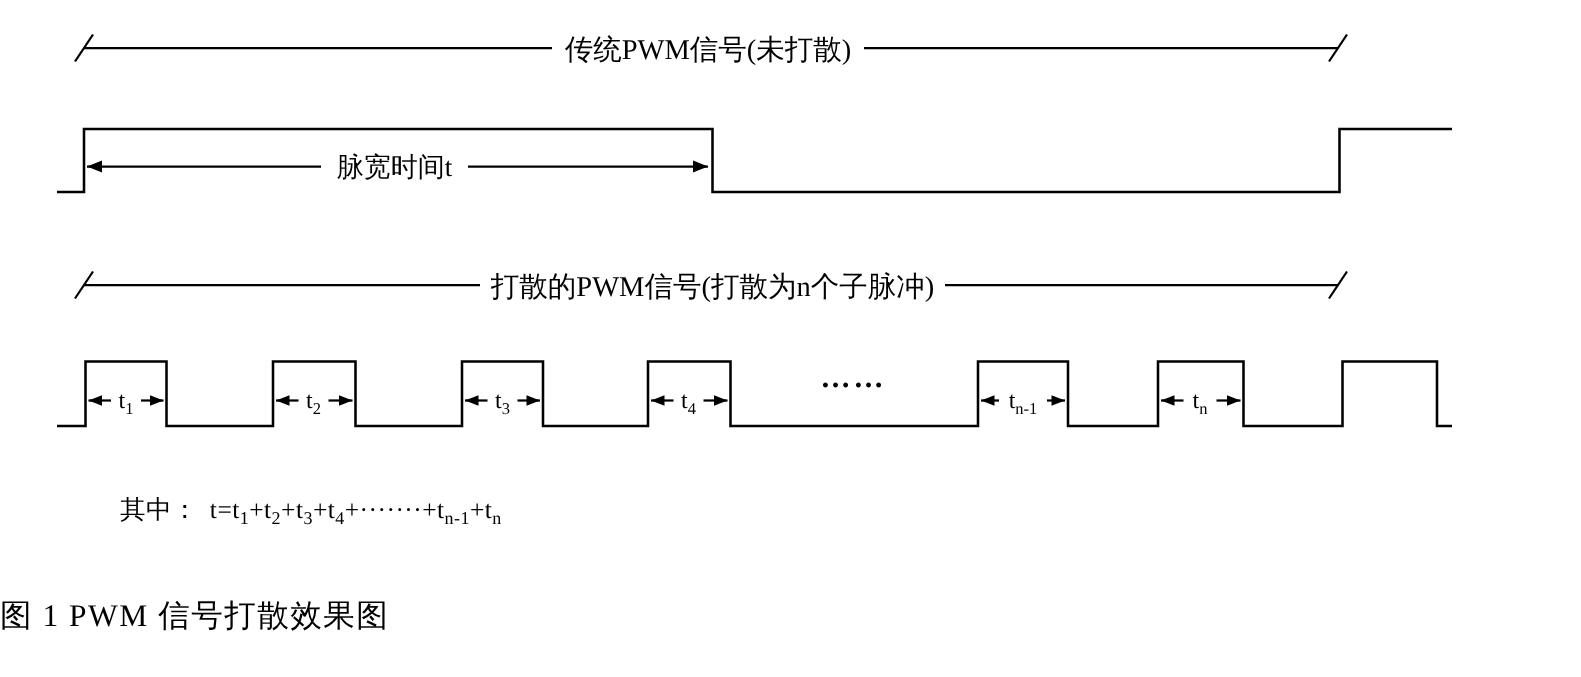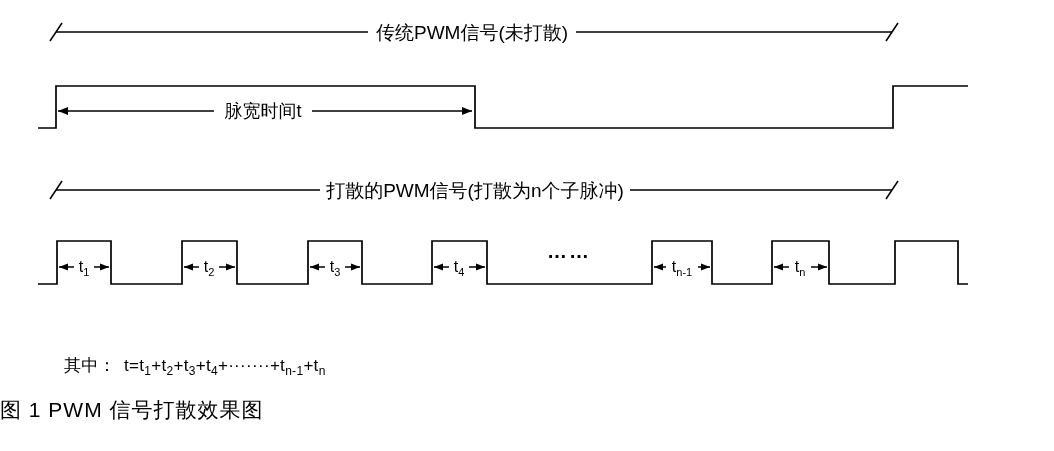--- a/index.html
+++ b/index.html
@@ -1,37 +1,37 @@
 <!DOCTYPE html>
 <html><head>
 <meta charset="utf-8">
 <style>
   html,body{margin:0;padding:0;background:#ffffff;}
   .page{
     position:relative;
     width:968px;height:451px;
     background:#ffffff;
-    font-family:Liberation Sans, sans-serif;
+    font-family:Liberation Serif, serif;
     color:#000;
     overflow:hidden;
   }
   .diagram-svg{position:absolute;top:0;left:0;}
   .diagram-svg text{fill:#000000;}
   .s{stroke:#000000;stroke-width:1.5;fill:none;}
   .trace{stroke:#000000;stroke-width:1.7;fill:none;stroke-linejoin:miter;}
   .ah{fill:#000000;stroke:none;}
   .mask{fill:#ffffff;stroke:none;}
   .dim-label{font-size:19px;}
   .pw-label{font-size:18px;}
   .pulse-label{font-size:16px;}
   .pulse-sub{font-size:11px;}
   .ellipsis{font-size:20px;font-weight:bold;letter-spacing:2px;}
   .formula{
-    position:absolute;left:64px;top:328px;
-    font-size:17px;letter-spacing:0.3px;margin-top:26px;
+    position:absolute;left:80px;top:328px;
+    font-size:17px;letter-spacing:0.3px;
   }
   .formula sub{font-size:12px;line-height:0;}
   .formula .fgap{margin-left:8px;}
   .caption{
     position:absolute;top:396px;left:0;width:100%;
     font-size:21px;letter-spacing:1px;
   }
 </style>
 </head>
 <body>

